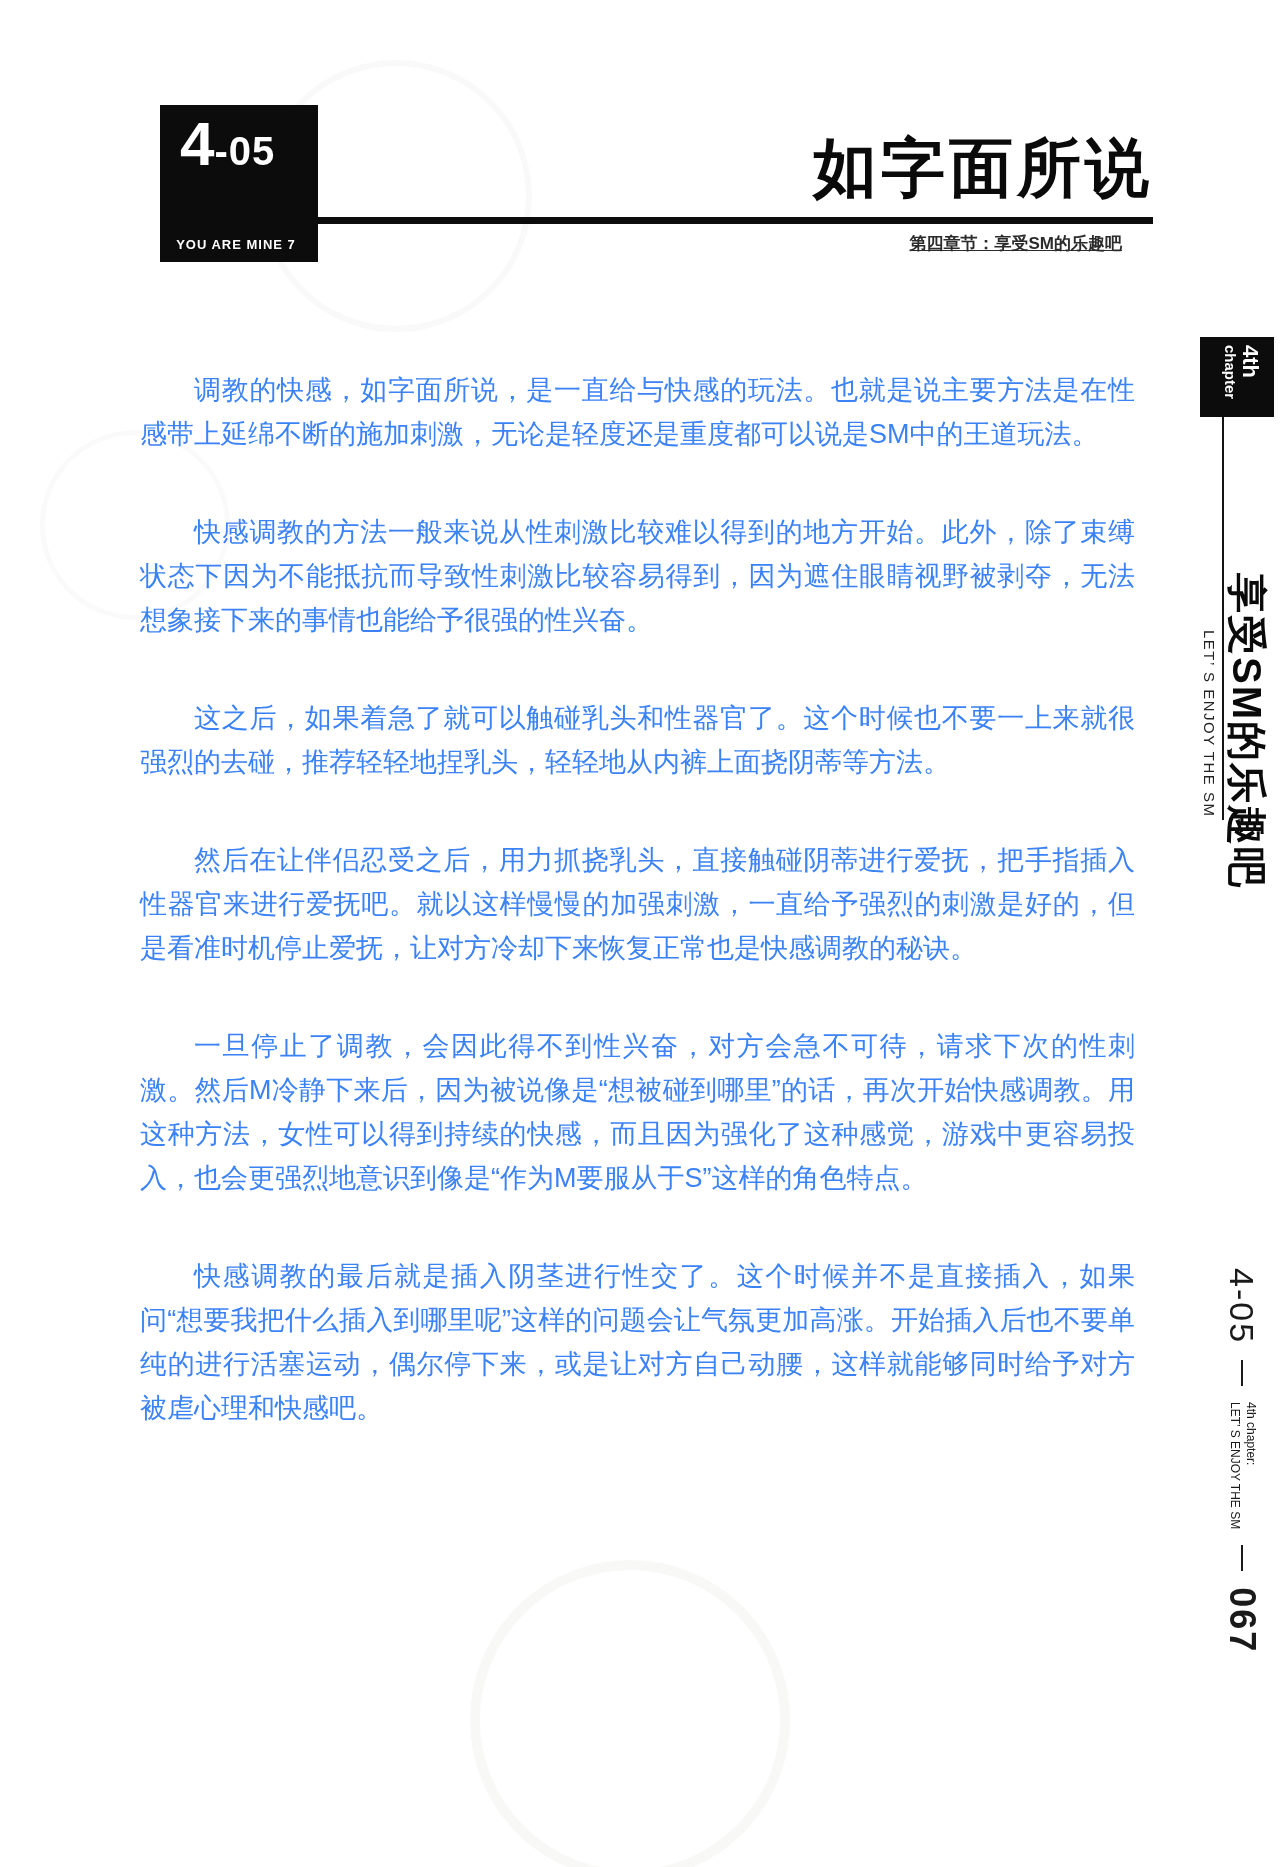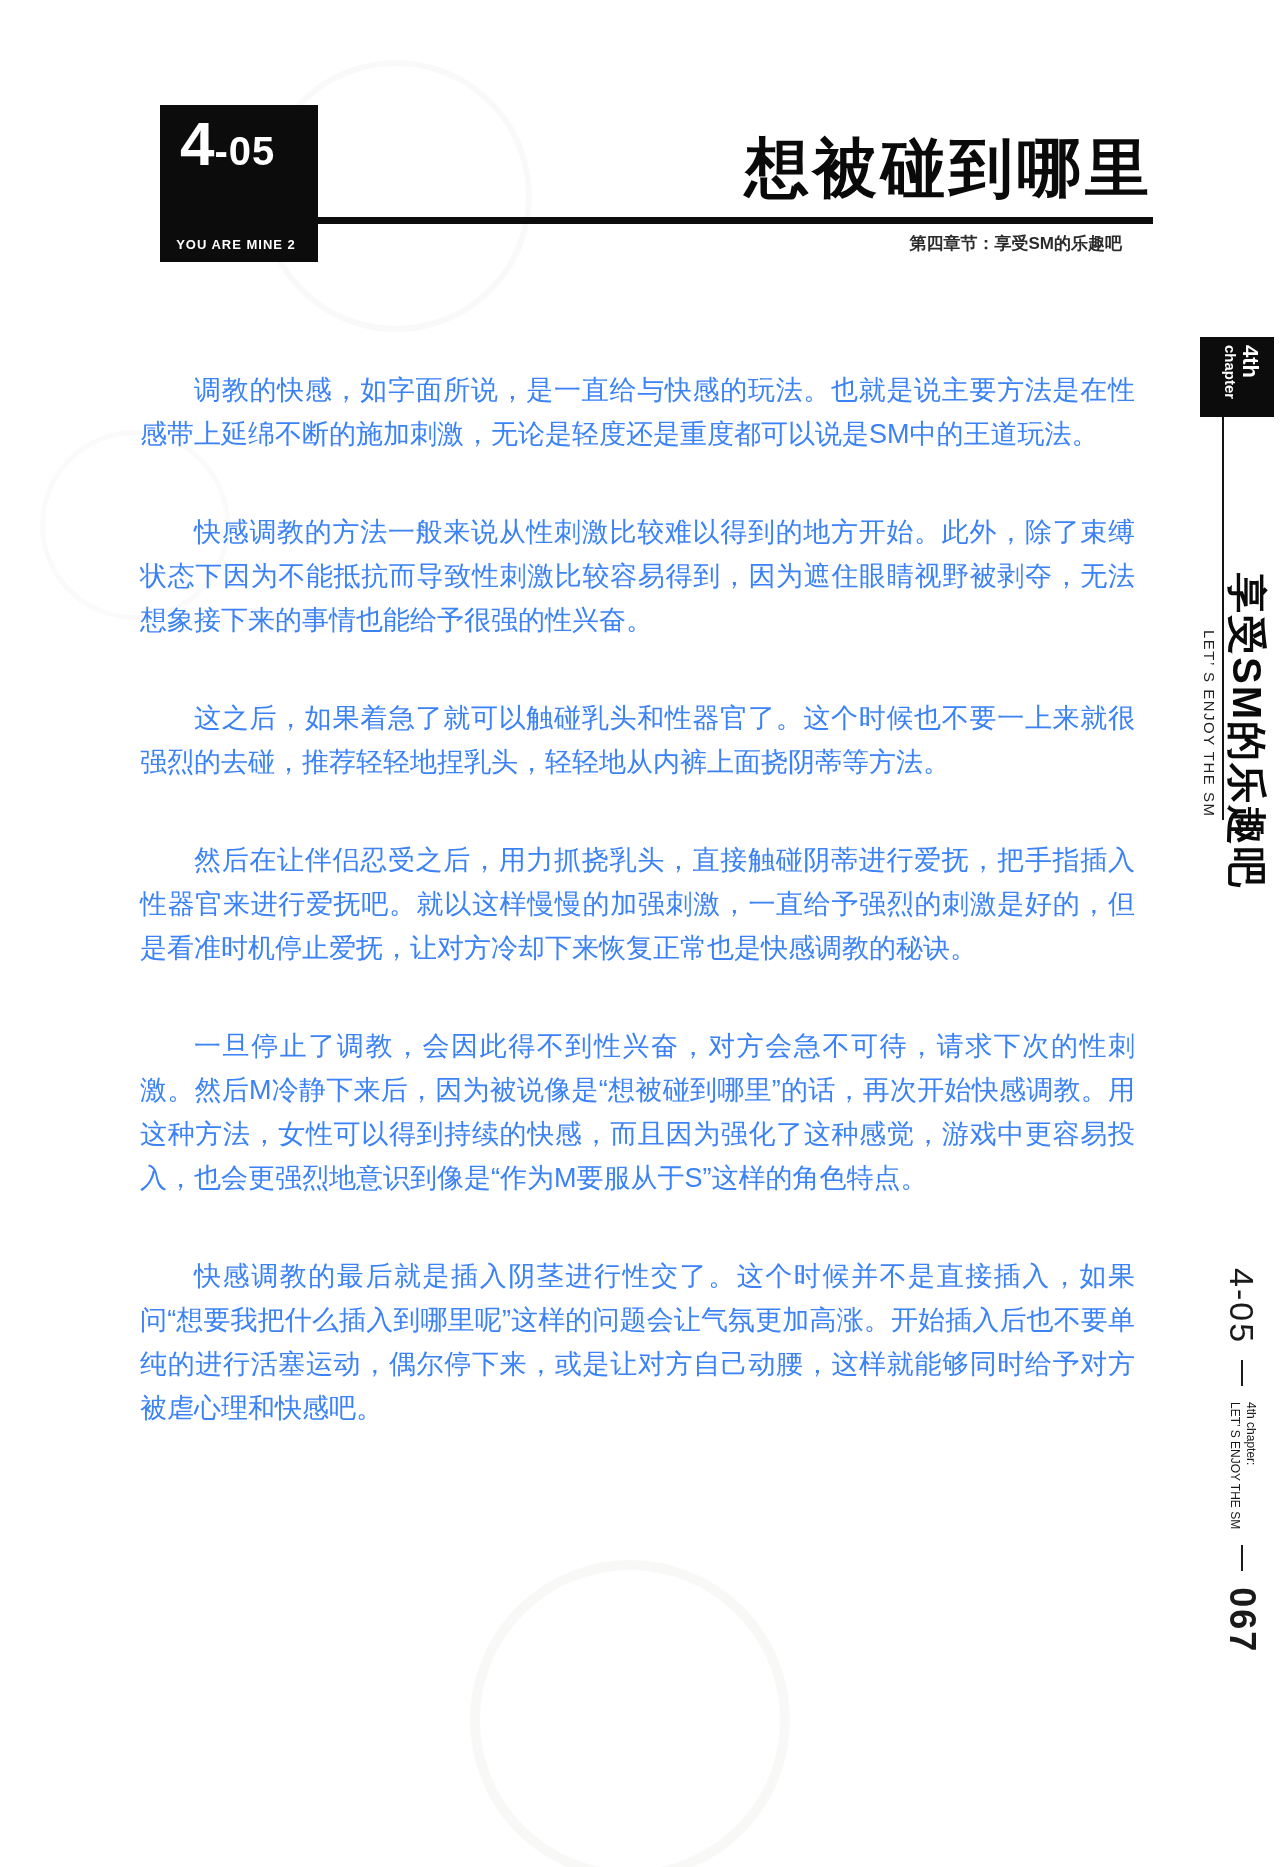--- a/index.html
+++ b/index.html
@@ -33,21 +33,21 @@
     position:absolute;top:136px;right:127px;margin:0;
     font-size:64px;line-height:1;font-weight:900;letter-spacing:4px;
     color:#0a0a0a;white-space:nowrap;
   }
   .title-bar{
     position:absolute;left:318px;top:217px;width:835px;height:7px;
     background:#0c0c0c;
   }
   .page-subtitle{
     position:absolute;top:232px;right:158px;
-    font-size:17px;color:#2b2b2b;font-weight:bold;white-space:nowrap;
+    font-size:17px;color:#2b2b2b;font-weight:bold;white-space:nowrap;text-decoration:underline;
   }
 
   
   .rot{
     position:absolute;transform-origin:0 0;transform:rotate(90deg);
     white-space:nowrap;
   }
   .side-chapter-box{
     position:absolute;left:1200px;top:337px;width:74px;height:80px;
     background:#0c0c0c;
@@ -116,24 +116,24 @@
 
   <div class="wm-circle wm1"></div>
   <div class="wm-circle wm2"></div>
   <div class="wm-circle wm3"></div>
 
   <div class="chapter-box">
     <div class="chapter-num">
       <span class="big">4</span>
       <span class="small">-05</span>
     </div>
-    <div class="series-label">YOU ARE MINE 2</div>
+    <div class="series-label">YOU ARE MINE 7</div>
   </div>
 
-  <h1 class="page-title">想被碰到哪里</h1>
+  <h1 class="page-title">如字面所说</h1>
   <div class="title-bar"></div>
   <div class="page-subtitle">第四章节：享受SM的乐趣吧</div>
 
   <div class="side-chapter-box">
     <div class="side-chapter-rot">
       <span class="l1">4th</span>
       <span class="l2">chapter</span>
     </div>
   </div>
   <div class="side-line"></div>

